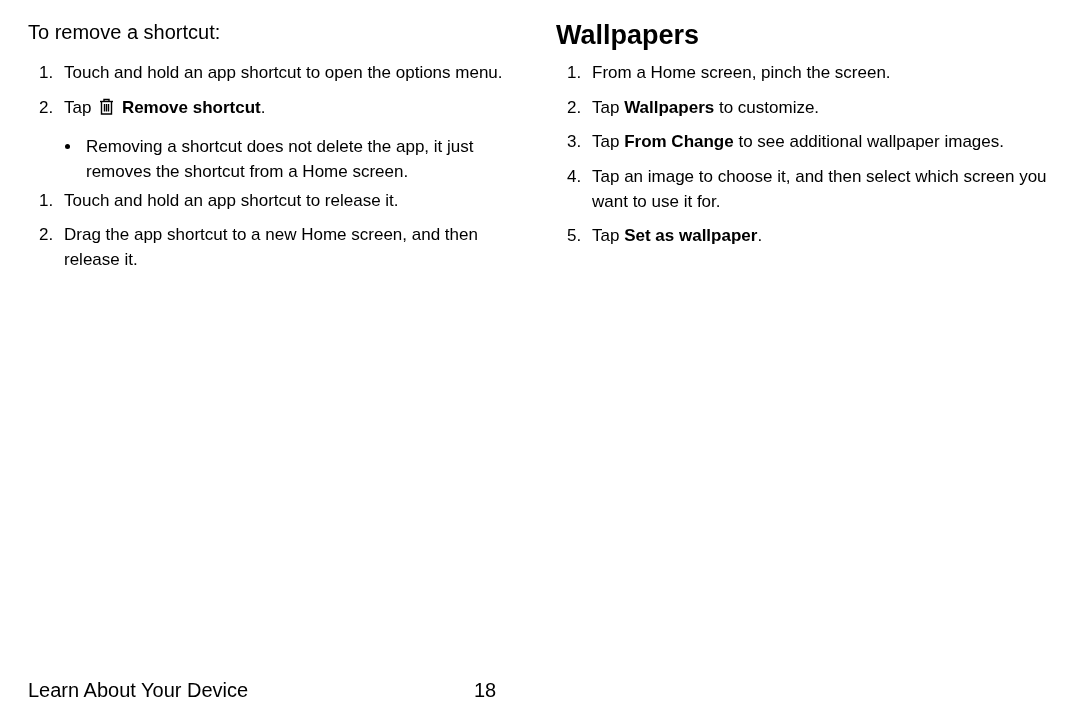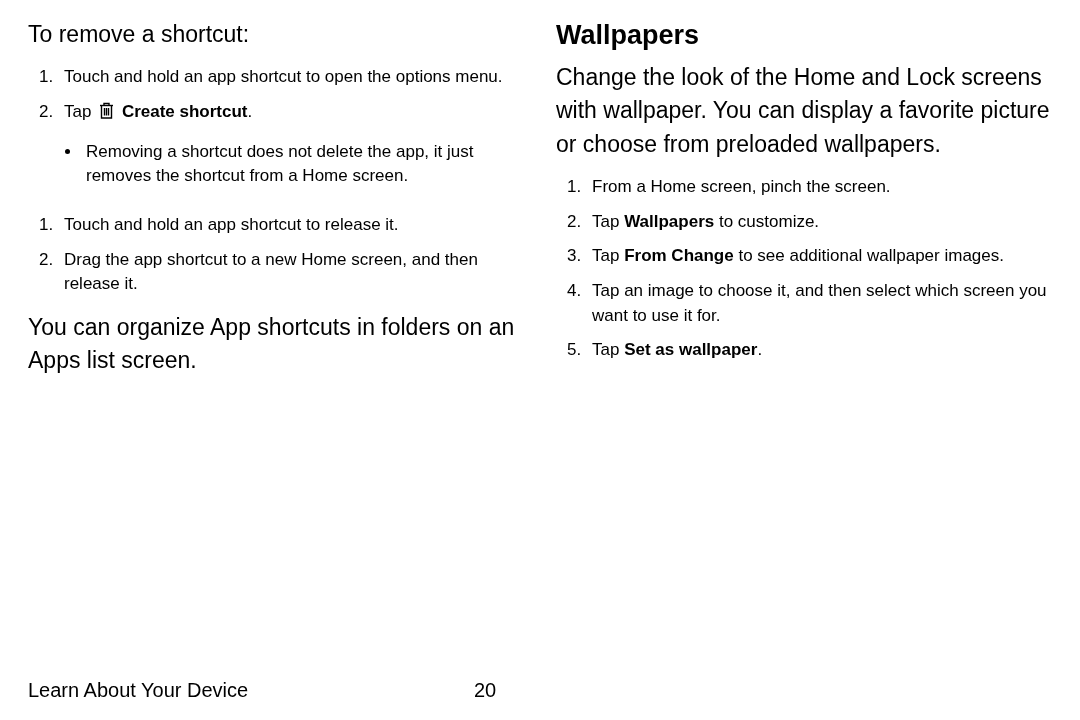--- a/index.html
+++ b/index.html
@@ -13,39 +13,39 @@
   .page {
     display: flex;
     padding: 18px 28px 0 28px;
     gap: 32px;
   }
   .col {
     flex: 1;
     min-width: 0;
   }
   .para {
-    font-size: 23px;
+    font-size: 20px;
     line-height: 1.45;
     margin-bottom: 14px;
   }
   ol {
     padding-left: 30px;
     margin-bottom: 14px;
   }
   ol li {
     font-size: 17px;
     line-height: 1.45;
     padding-left: 6px;
     margin-bottom: 10px;
   }
   ul.bullet {
     list-style: disc;
     padding-left: 54px;
     margin-top: -2px;
-    margin-bottom: 24px;
+    margin-bottom: 4px;
   }
   ul.bullet li {
     font-size: 17px;
     line-height: 1.45;
     padding-left: 4px;
   }
   .bold { font-weight: 700; }
   h2 {
     font-size: 27px;
     font-weight: 700;
@@ -90,45 +90,43 @@
         <span>Tap </span><span class="trash"><svg width="17" height="19" viewBox="0 0 17 19">
               <g fill="none" stroke="#000" stroke-width="1.4">
                 <path d="M2 4.5 L15 4.5"></path>
                 <path d="M6 4.5 L6 2.5 L11 2.5 L11 4.5"></path>
                 <path d="M3.5 4.5 L3.5 17 L13.5 17 L13.5 4.5"></path>
                 <path d="M6.5 7 L6.5 14.5"></path>
                 <path d="M8.5 7 L8.5 14.5"></path>
                 <path d="M10.5 7 L10.5 14.5"></path>
               </g>
             </svg></span>
-        <span class="bold">Create shortcut</span><span>.</span>
+        <span class="bold">Remove shortcut</span><span>.</span>
       </li>
     </ol>
 
     <ul class="bullet">
       <li>Removing a shortcut does not delete the app, it just removes the shortcut from a Home screen.</li>
     </ul>
 
 
     <ol>
       <li>Touch and hold an app shortcut to release it.</li>
       <li>Drag the app shortcut to a new Home screen, and then release it.</li>
     </ol>
 
 
-    <p class="para">You can organize App shortcuts in folders on an Apps list screen.</p>
 
 
   </div>
 
   <div class="col">
 
     <h2 class="tight-top">Wallpapers</h2>
 
-    <p class="para">Change the look of the Home and Lock screens with wallpaper. You can display a favorite picture or choose from preloaded wallpapers.</p>
 
     <ol>
       <li>From a Home screen, pinch the screen.</li>
       <li>
         <span>Tap </span><span class="bold">Wallpapers</span><span> to customize.</span>
       </li>
       <li>
         <span>Tap </span><span class="bold">From Change</span><span> to see additional wallpaper images.</span>
       </li>
       <li>Tap an image to choose it, and then select which screen you want to use it for.</li>
@@ -136,14 +134,14 @@
         <span>Tap </span><span class="bold">Set as wallpaper</span><span>.</span>
       </li>
     </ol>
 
   </div>
 
 </div>
 
 <div class="footer">
   <span>Learn About Your Device</span>
-  <span class="pnum">20</span>
+  <span class="pnum">18</span>
 </div>
 
 </body></html>

